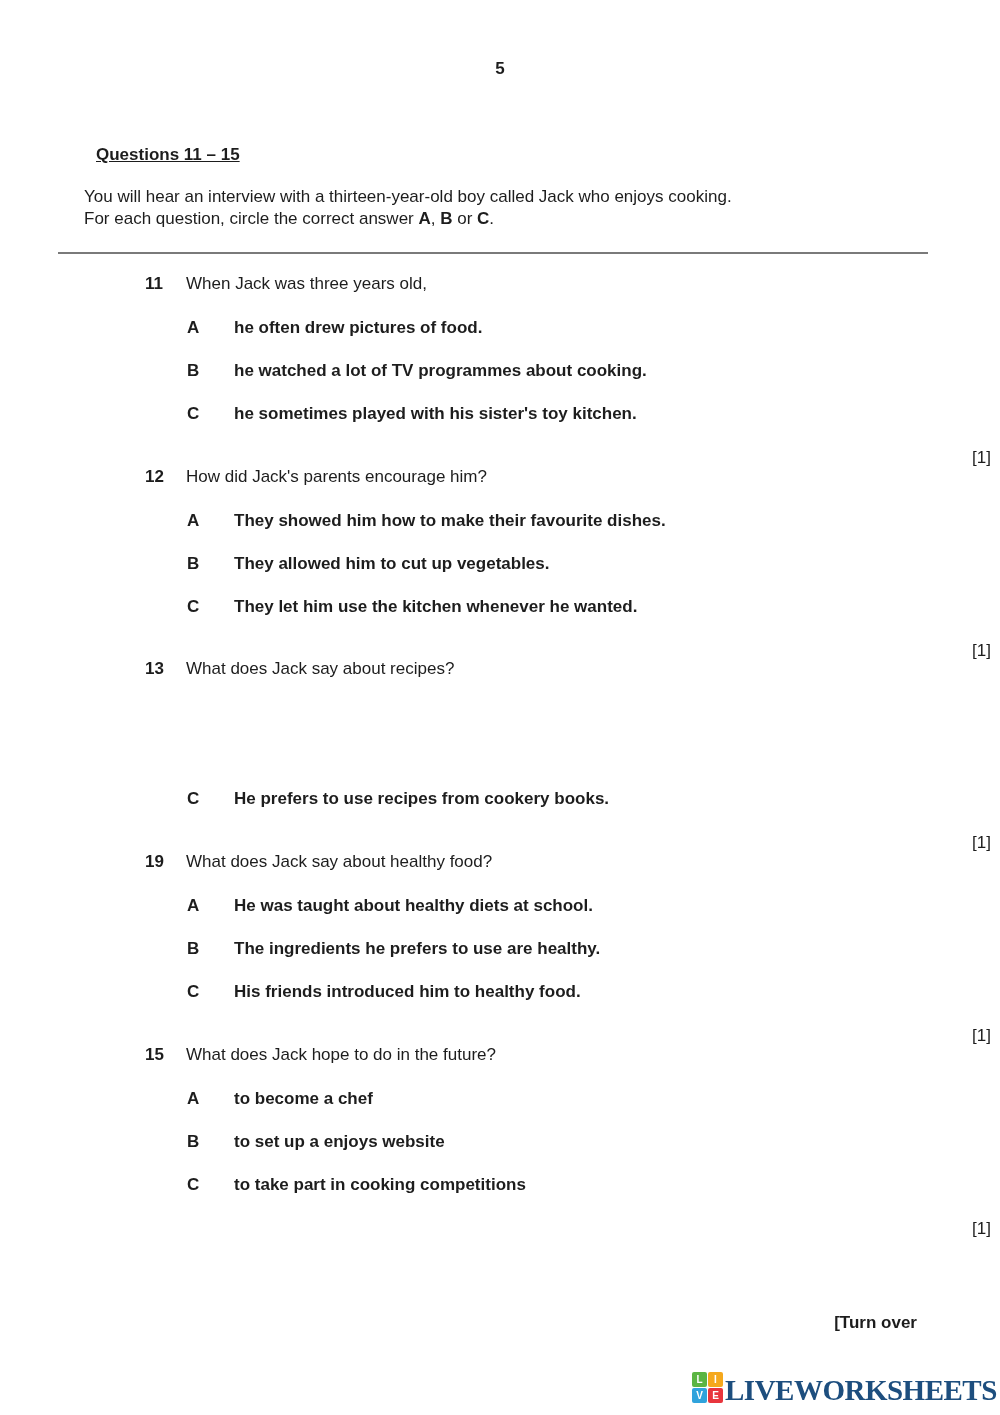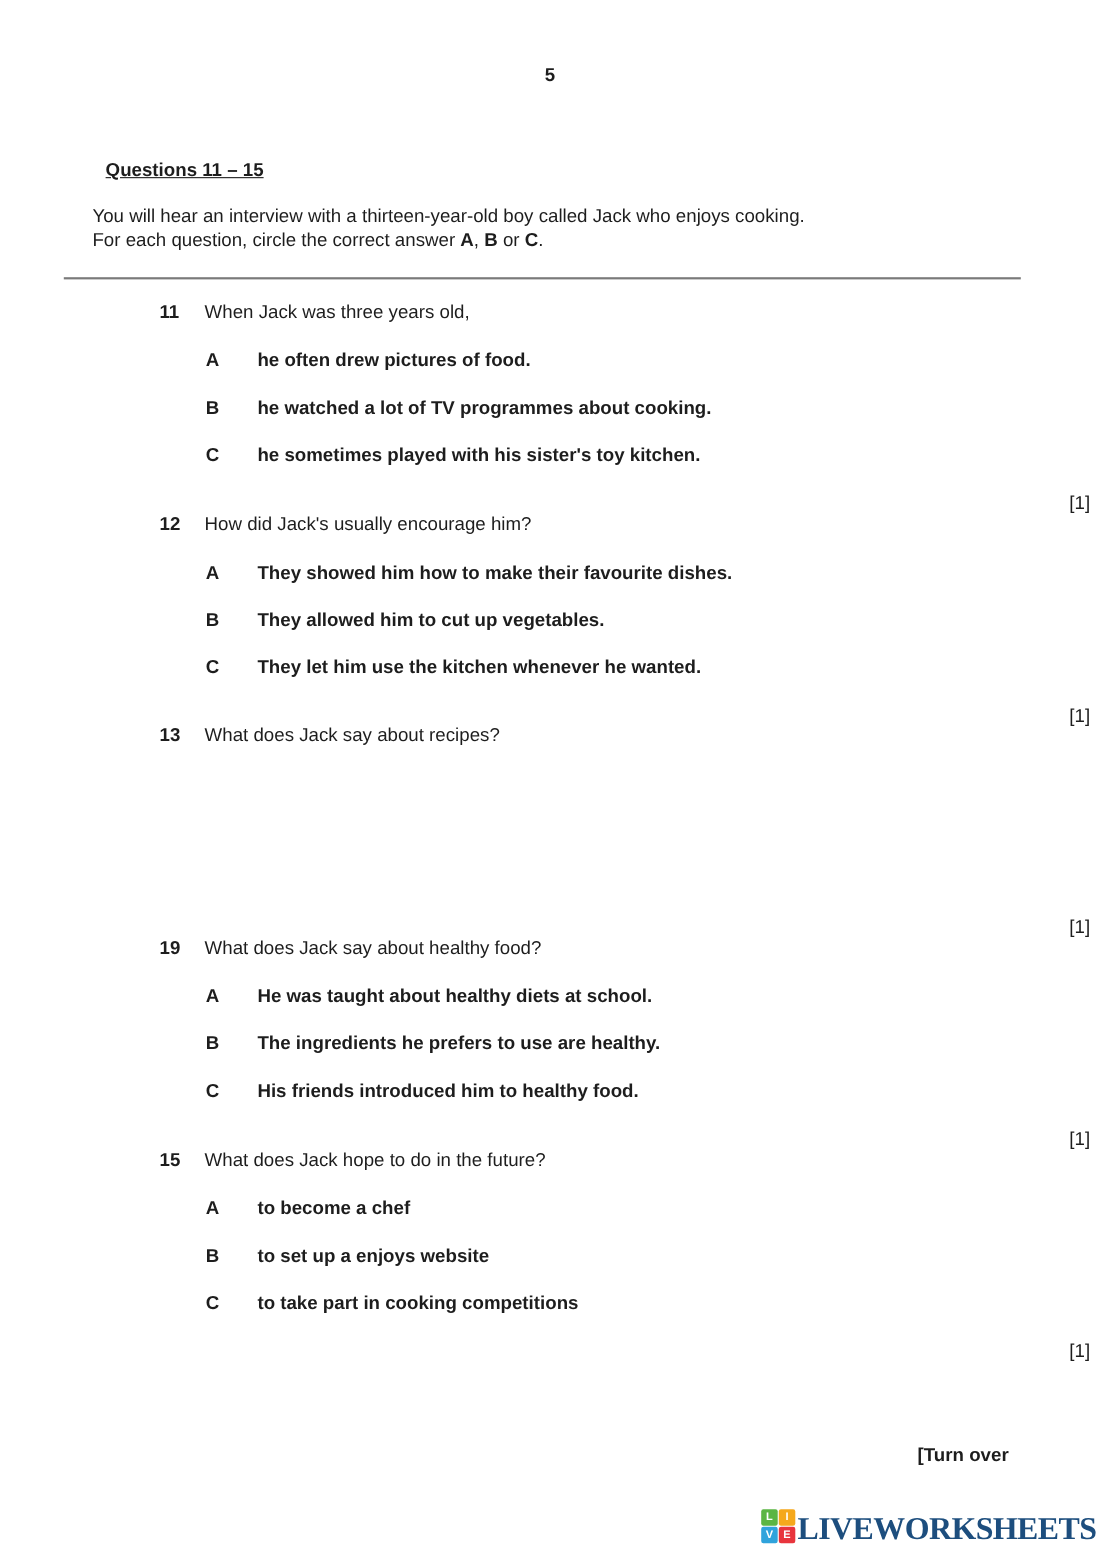--- a/index.html
+++ b/index.html
@@ -100,37 +100,40 @@
       <span class="opt-letter">B</span><span class="opt-text">he watched a lot of TV programmes about cooking.</span>
     </div>
     <div class="opt" style="top:130px">
       <span class="opt-letter">C</span><span class="opt-text">he sometimes played with his sister's toy kitchen.</span>
     </div>
     <div class="mark">[1]</div>
   </section>
 
   <section class="question" style="top:466px">
     <div class="q-head">
-      <span class="q-num">12</span><span class="q-text">How did Jack's usually encourage him?</span>
+      <span class="q-num">12</span><span class="q-text">How did Jack's parents encourage him?</span>
     </div>
     <div class="opt" style="top:44px">
       <span class="opt-letter">A</span><span class="opt-text">They showed him how to make their favourite dishes.</span>
     </div>
     <div class="opt" style="top:87px">
       <span class="opt-letter">B</span><span class="opt-text">They allowed him to cut up vegetables.</span>
     </div>
     <div class="opt" style="top:130px">
       <span class="opt-letter">C</span><span class="opt-text">They let him use the kitchen whenever he wanted.</span>
     </div>
     <div class="mark">[1]</div>
   </section>
 
   <section class="question" style="top:658px">
     <div class="q-head">
       <span class="q-num">13</span><span class="q-text">What does Jack say about recipes?</span>
+    </div>
+    <div class="opt" style="top:130px">
+      <span class="opt-letter">C</span><span class="opt-text">He prefers to use recipes from cookery books.</span>
     </div>
     <div class="mark">[1]</div>
   </section>
 
   <section class="question" style="top:851px">
     <div class="q-head">
       <span class="q-num">19</span><span class="q-text">What does Jack say about healthy food?</span>
     </div>
     <div class="opt" style="top:44px">
       <span class="opt-letter">A</span><span class="opt-text">He was taught about healthy diets at school.</span>

